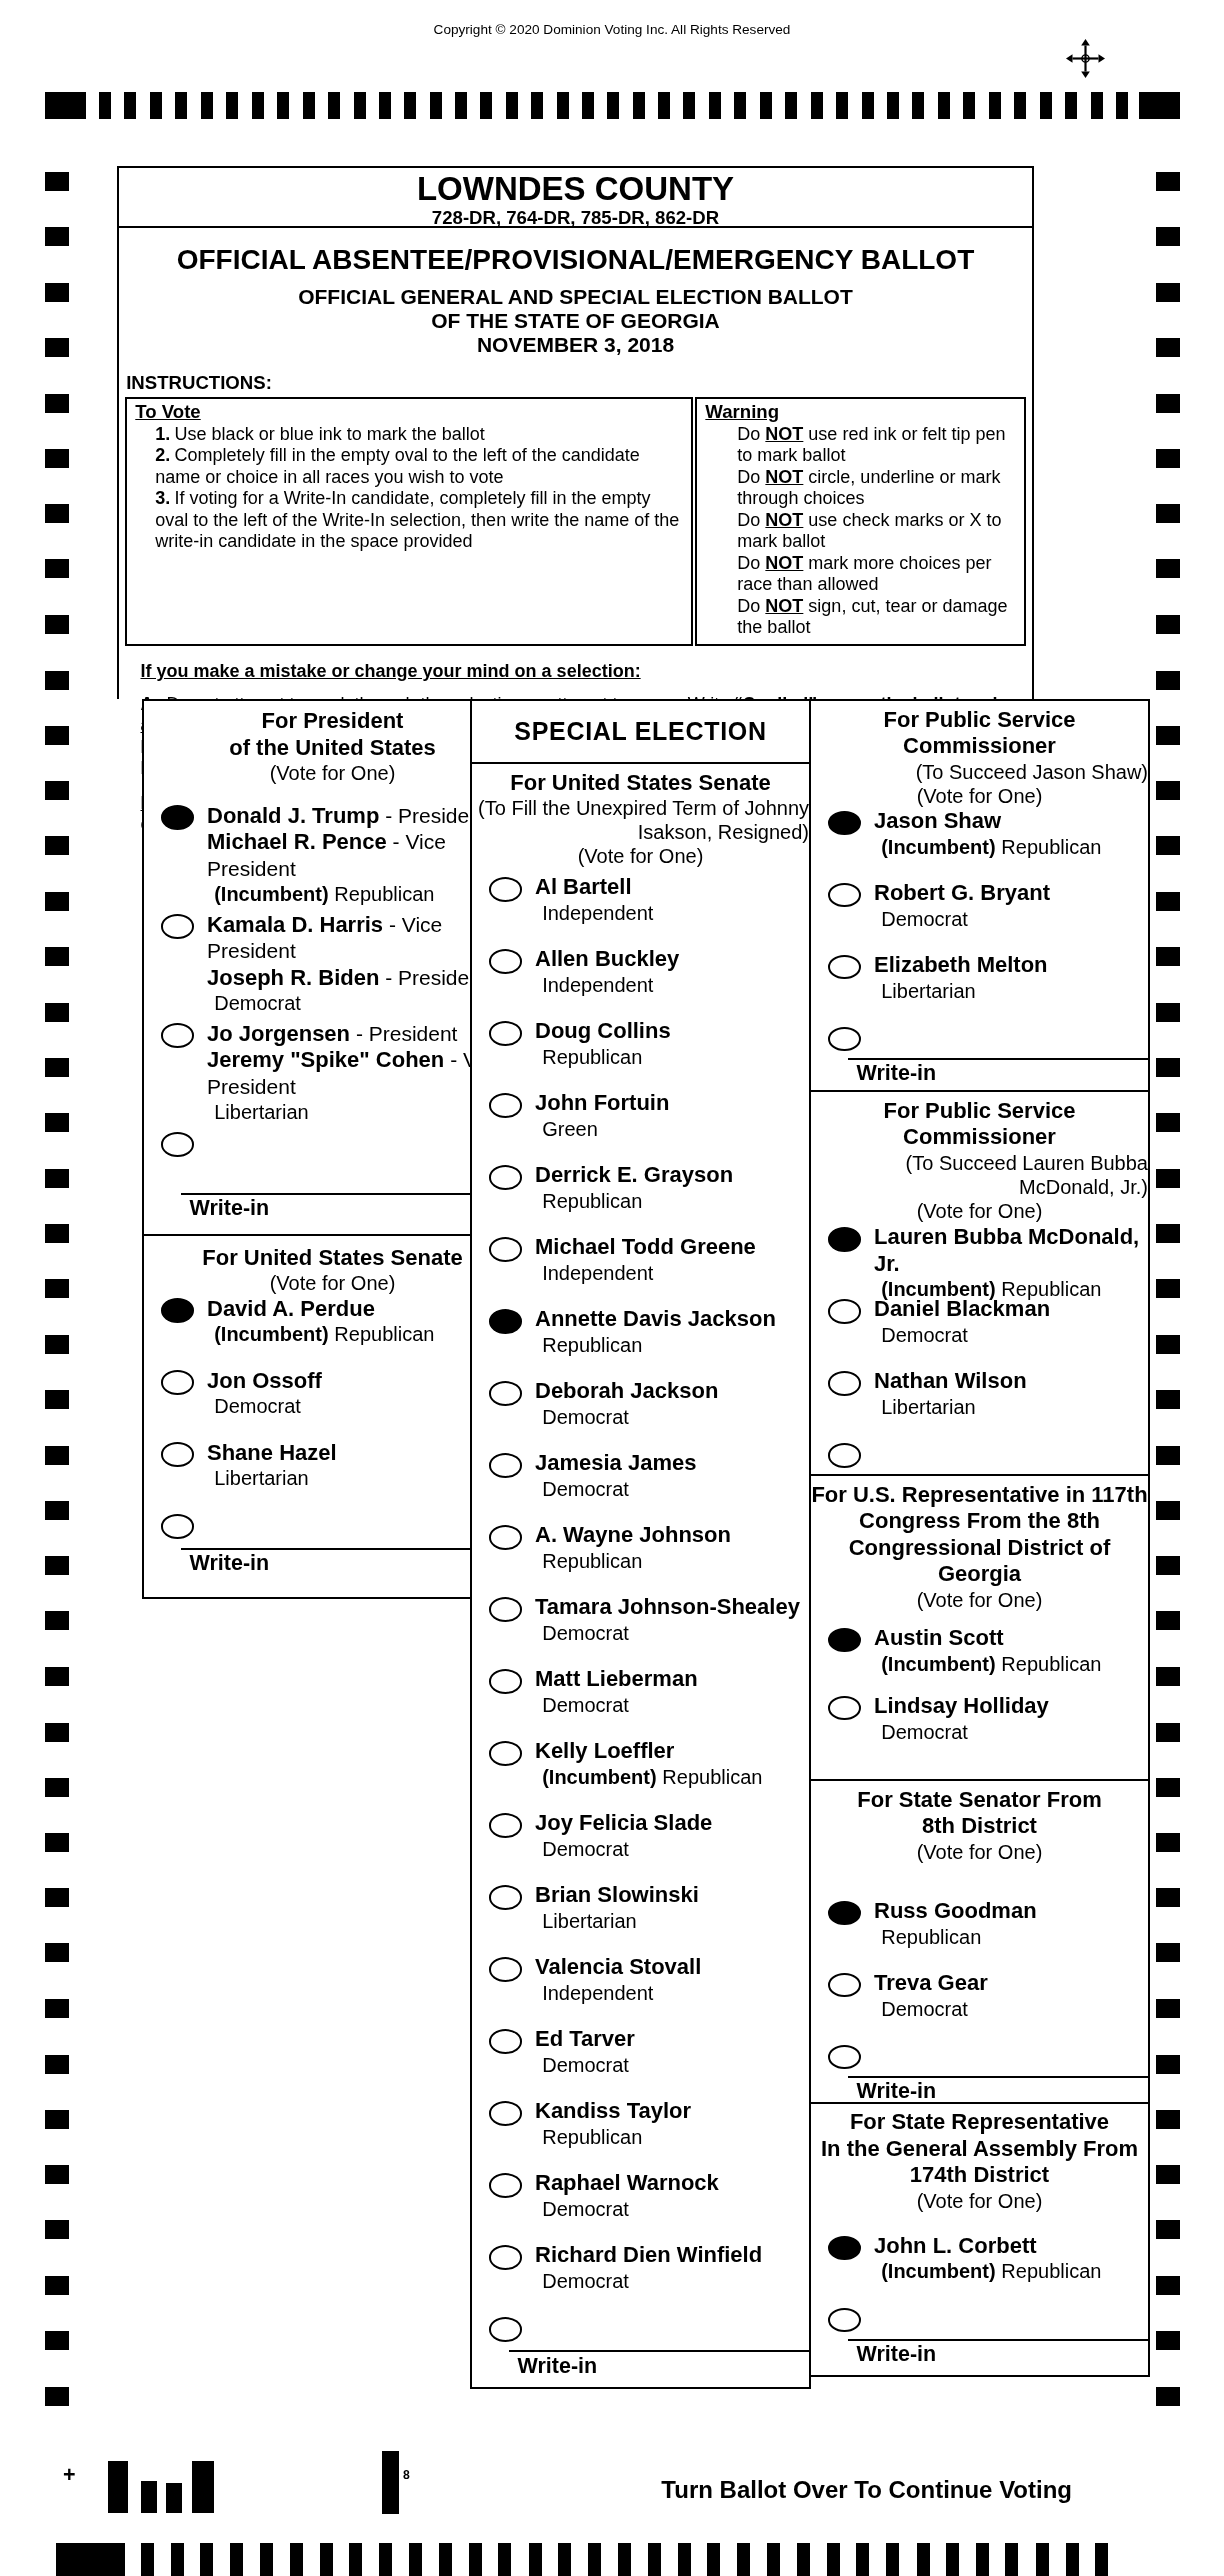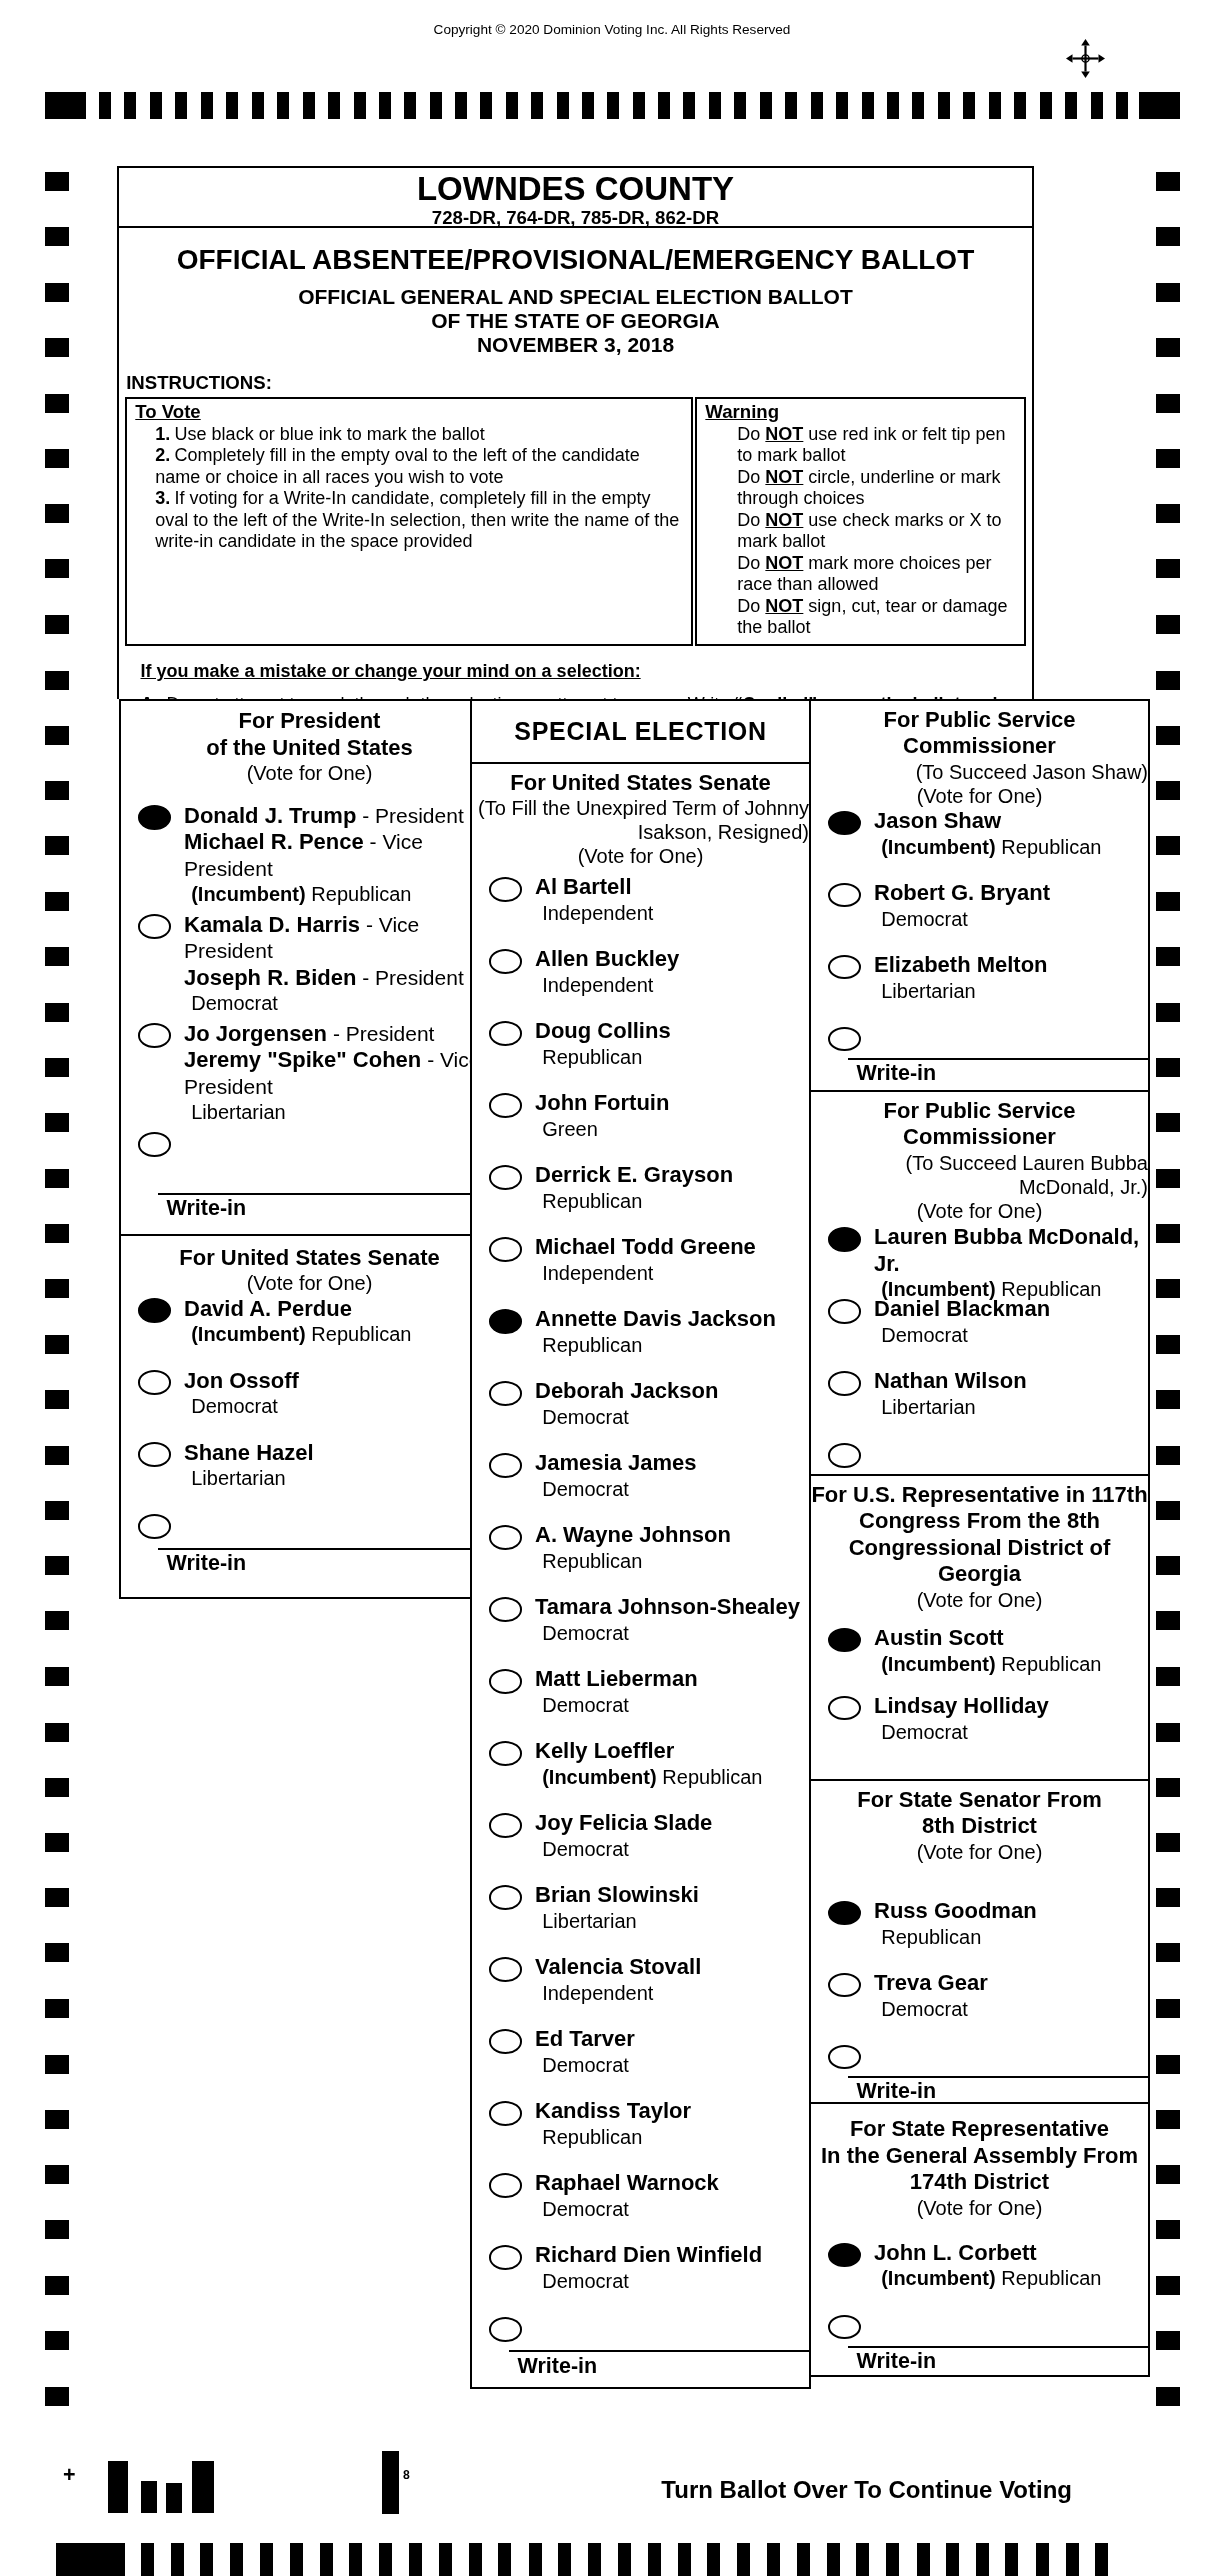--- a/index.html
+++ b/index.html
@@ -27,21 +27,21 @@
   .warn-item{padding-left:32px}
   .warn-item .neg{font-weight:bold;text-decoration:underline}
   .mistake{margin:14.3px 32px 0 21.5px;font-size:18px;line-height:21.5px}
   .m-head{font-weight:bold;text-decoration:underline;font-size:18px;margin-bottom:11.5px}
   .m-item b.mn{margin-right:2.9px}
   .bold-ul{font-weight:bold;text-decoration:underline}
   .inperson{margin:13px 32px 0 21.5px;font-size:18px;line-height:21.5px}
   .legal{margin-top:14.3px;text-align:center;font-style:italic;font-size:16px;line-height:19.4px;padding:0 24.4px}
 
   .col{position:absolute;top:699px;border:2.2px solid #000;box-sizing:border-box;background:#fff}
-  #col1{left:119px;width:381px;height:900px}
+  #col1{left:142px;width:381px;height:900px}
   #col2{left:470px;width:341px;height:1690px}
   #col3{left:809px;width:341px;height:1678px}
   .sec{border-bottom:2.9px solid #000;box-sizing:border-box;overflow:hidden}
   .sec.last{border-bottom:none}
   .sec-title{text-align:center;font-weight:bold;font-size:22px;line-height:26.5px;padding-top:7.2px}
   .sec-sub{text-align:right;font-size:20px;line-height:24px;font-weight:normal}
   .vfo{text-align:center;font-size:20px;line-height:24.4px;font-weight:normal}
   .banner{height:63px;border-bottom:2.2px solid #000;display:flex;align-items:center;justify-content:center;
           font-weight:bold;font-size:25px;letter-spacing:0.7px;box-sizing:border-box}
   .cands{margin-top:0}
@@ -478,21 +478,21 @@
             </div>
           </div>
         </div>
       <div class="wirow" style="height:34px">
           <span class="oval"></span>
         </div>
       <div class="wline"><span>Write-in</span></div>
     </div>
 
     <div class="sec last">
-      <div class="sec-title" style="padding-top:12px">
+      <div class="sec-title" style="padding-top:5px">
         <div>For State Representative</div>
         <div>In the General Assembly From</div>
         <div>174th District</div>
         <div class="vfo">(Vote for One)</div>
       </div>
       <div class="cands" style="margin-top:20px" id="c3s4">
           <div class="cand">
             <span class="oval filled"></span>
             <div class="ctext">
               <div class="nm">John L. Corbett</div>

